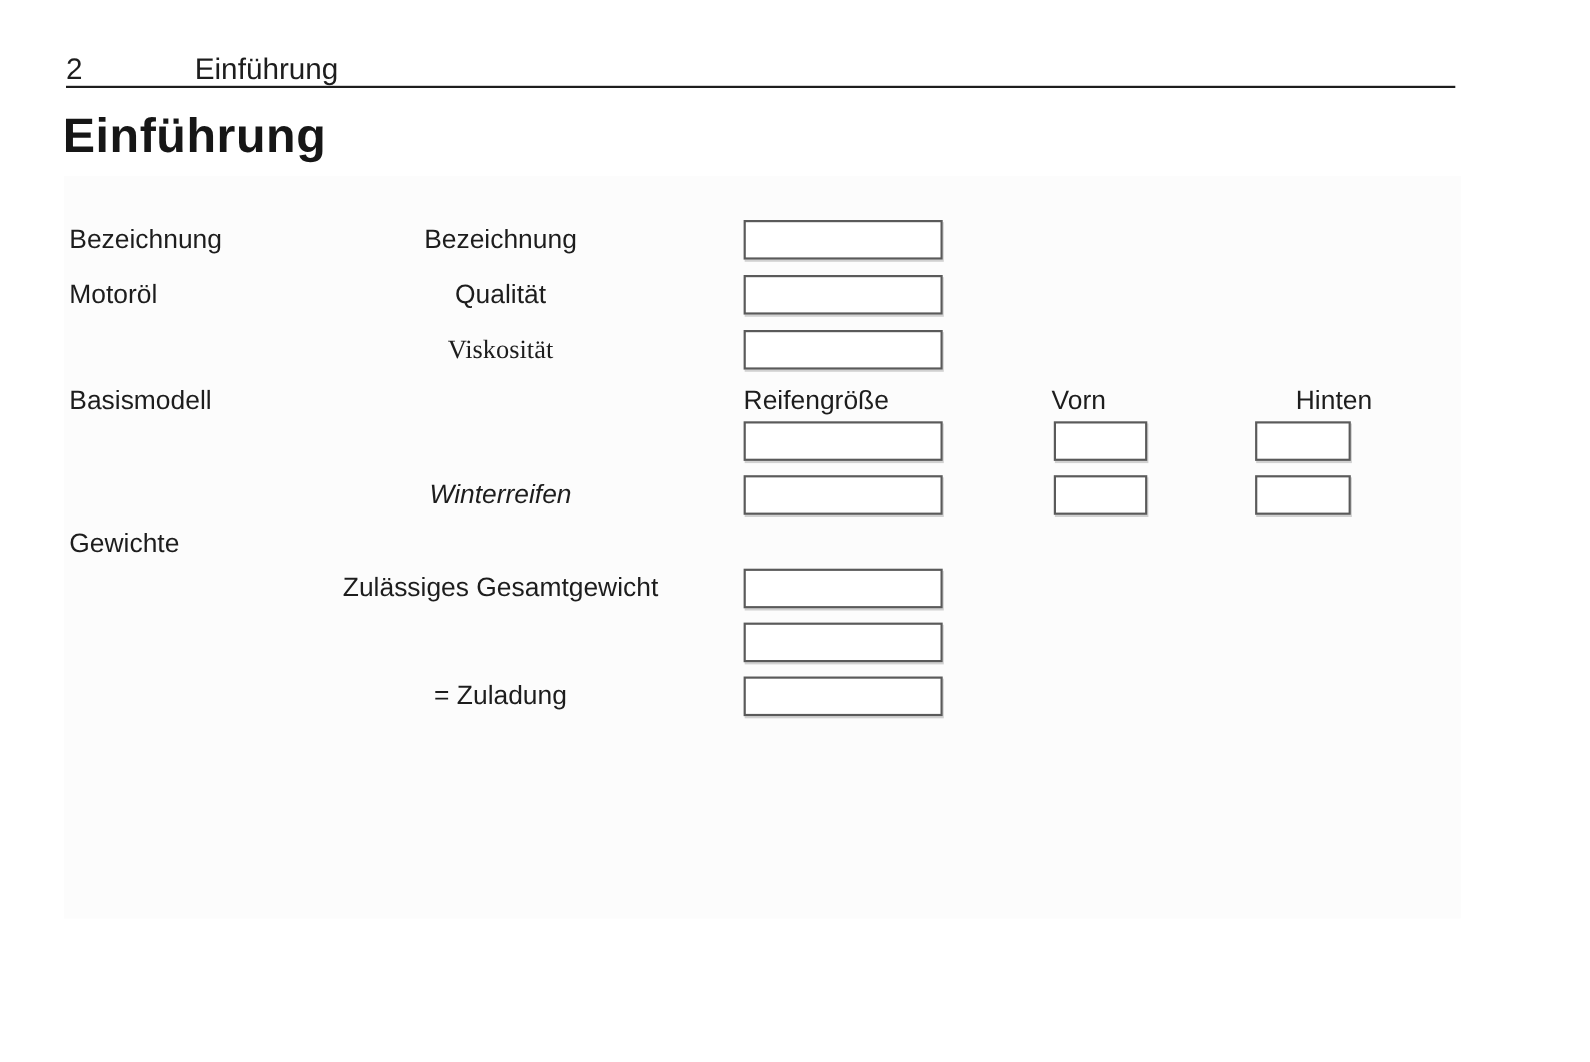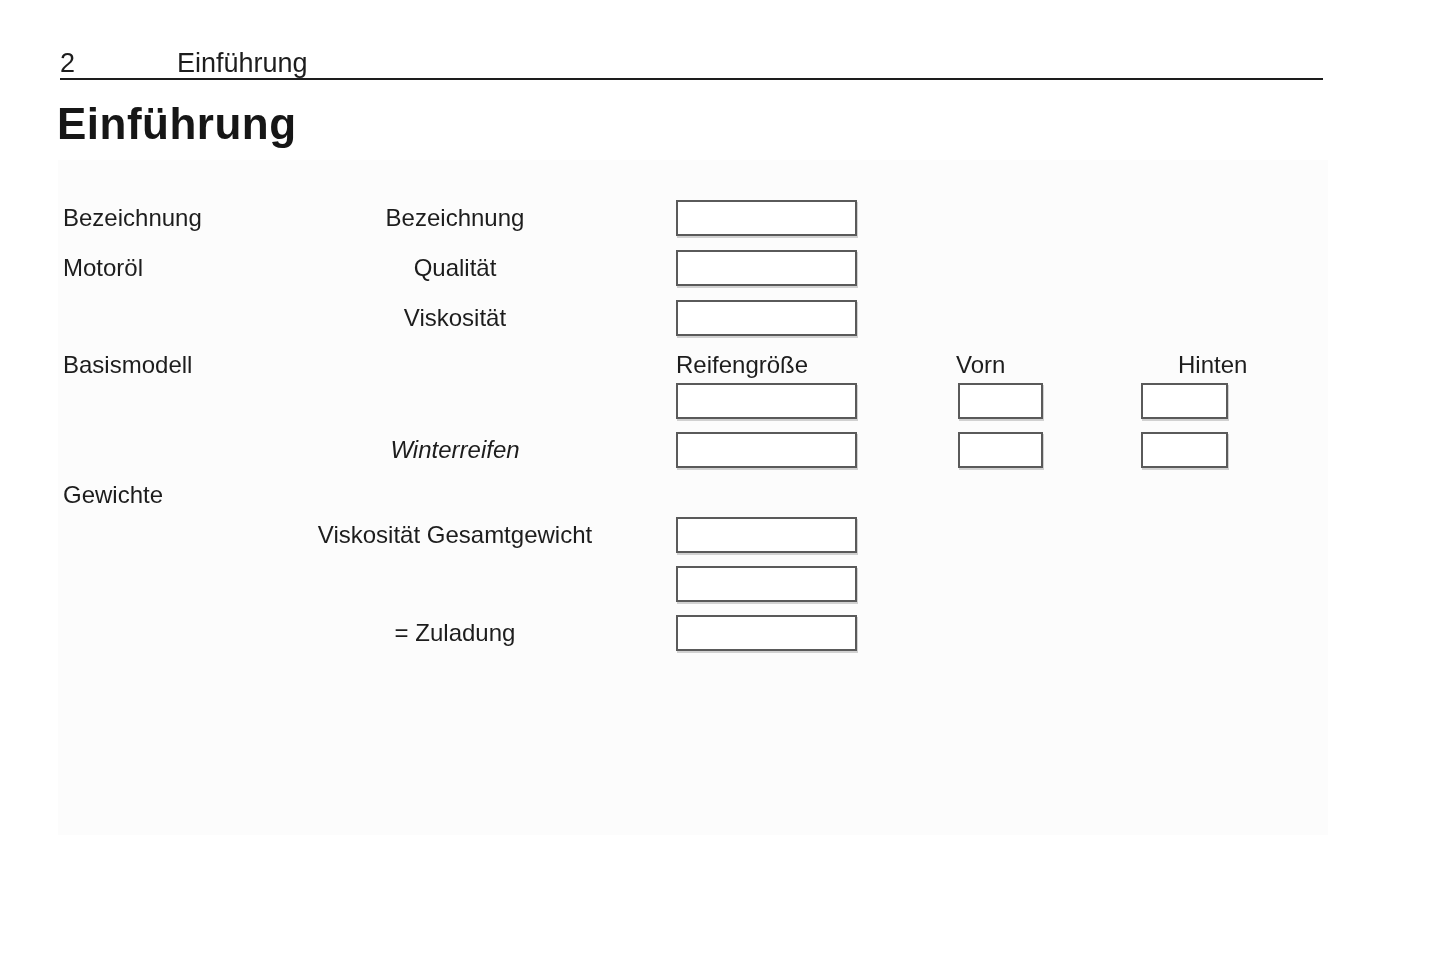--- a/index.html
+++ b/index.html
@@ -83,40 +83,40 @@
   <div class="content-area"></div>
 
   <div class="label" style="left:63px; top:204px;">Bezeichnung</div>
   <div class="label label-right" style="top:204px;">Bezeichnung</div>
   <input class="fill-box" style="left: 676px; top: 200px;" type="text" value="">
 
   <div class="label" style="left:63px; top:254px;">Motoröl</div>
   <div class="label label-right" style="top:254px;">Qualität</div>
   <input class="fill-box" style="left: 676px; top: 250px;" type="text" value="">
 
-  <div class="label label-right" style="top:304px;">Viskosität</div>
+  <div class="label label-right" style="top:304px;font-family:Liberation Serif, serif;">Viskosität</div>
   <input class="fill-box" style="left: 676px; top: 300px;" type="text" value="">
 
   <div class="label" style="left:63px; top:351px;">Basismodell</div>
   <div class="label" style="left:676px; top:351px;">Reifengröße</div>
   <div class="label" style="left:956px; top:351px;">Vorn</div>
   <div class="label" style="left:1178px; top:351px;">Hinten</div>
 
   <input class="fill-box" style="left: 676px; top: 383px;" type="text" value="">
   <input class="fill-box fill-box-sm-front" style="left: 958px; top: 383px;" type="text" value="">
   <input class="fill-box fill-box-sm-rear" style="left: 1141px; top: 383px;" type="text" value="">
 
   <div class="label label-right" style="top:436px;font-style:italic;">Winterreifen</div>
   <input class="fill-box" style="left: 676px; top: 432px;" type="text" value="">
   <input class="fill-box fill-box-sm-front" style="left: 958px; top: 432px;" type="text" value="">
   <input class="fill-box fill-box-sm-rear" style="left: 1141px; top: 432px;" type="text" value="">
 
   <div class="label" style="left:63px; top:481px;text-align:center;">Gewichte</div>
 
-  <div class="label label-right" style="top:521px;">Viskosität Gesamtgewicht</div>
+  <div class="label label-right" style="top:521px;">Zulässiges Gesamtgewicht</div>
   <input class="fill-box" style="left: 676px; top: 517px;" type="text" value="">
 
   <input class="fill-box" style="left: 676px; top: 566px;" type="text" value="">
 
   <div class="label label-right" style="top:619px;">= Zuladung</div>
   <input class="fill-box" style="left: 676px; top: 615px;" type="text" value="">
 
 </div>
 
 </body></html>

